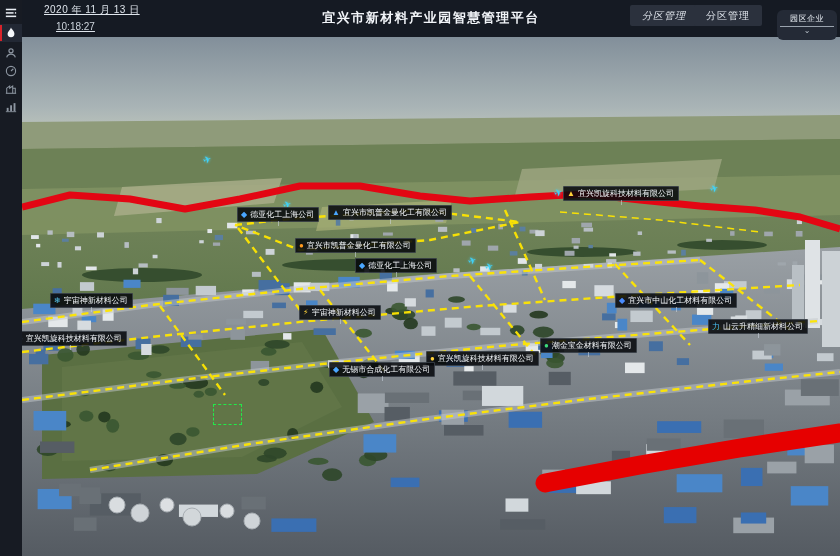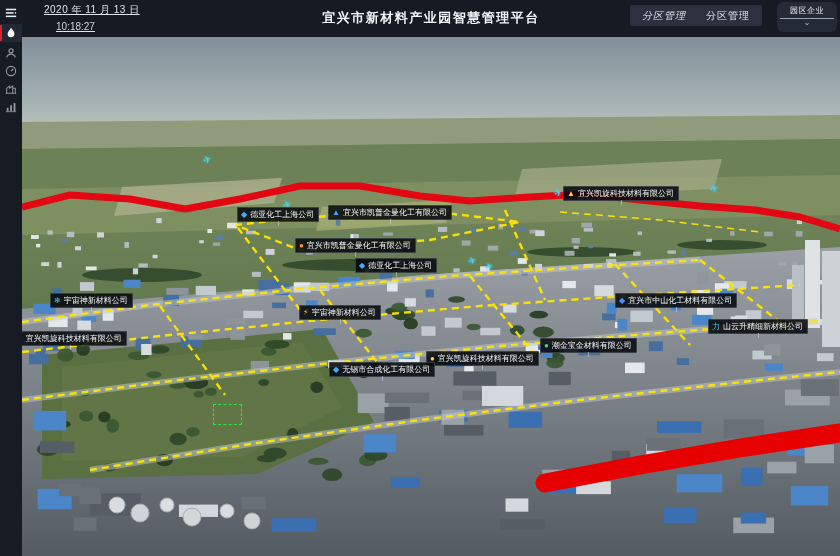--- a/index.html
+++ b/index.html
@@ -19,21 +19,21 @@
   #header{position:absolute;left:22px;right:0;top:0;height:37px;background:#151a23;z-index:25;}
   #datetime{position:absolute;left:22px;top:3px;color:#dfe5ec;text-decoration:underline;}
   #date{font-size:10px;letter-spacing:.5px;}
   #time{font-size:10px;margin:4px 0 0 12px;color:#cdd4dc;}
   #title{position:absolute;left:0;right:0;top:9px;text-align:center;color:#f2f5f9;
          font-size:13px;font-weight:bold;letter-spacing:1.5px;}
   .hdr-btn{position:absolute;top:5px;height:21px;line-height:21px;padding:0 12px;background:#2b313d;
            color:#e2e7ee;font-size:10px;border-radius:2px;cursor:pointer;letter-spacing:1px;}
   #btn-zone{right:142px;font-style:italic;}
   #btn-scene{right:78px;}
-  #dd-enterprise{position:absolute;right:3px;top:2px;width:60px;height:30px;background:#242a36;
+  #dd-enterprise{position:absolute;right:3px;top:10px;width:60px;height:30px;background:#242a36;
                  border-radius:6px;cursor:pointer;color:#e8edf3;}
   #dd-label{display:block;text-align:center;font-size:8px;padding-top:3px;letter-spacing:.5px;}
   #dd-line{margin:2px 3px 0;border-top:1px solid #9aa3ae;}
   #dd-chev{display:block;text-align:center;font-size:8px;line-height:7px;color:#b9c1ca;}
 
   
   #map{position:absolute;left:22px;top:37px;right:0;bottom:0;overflow:hidden;cursor:grab;}
   #map-art{position:absolute;left:0;top:0;}
 
   .company-label{position:absolute;display:flex;align-items:center;gap:3px;height:11px;

